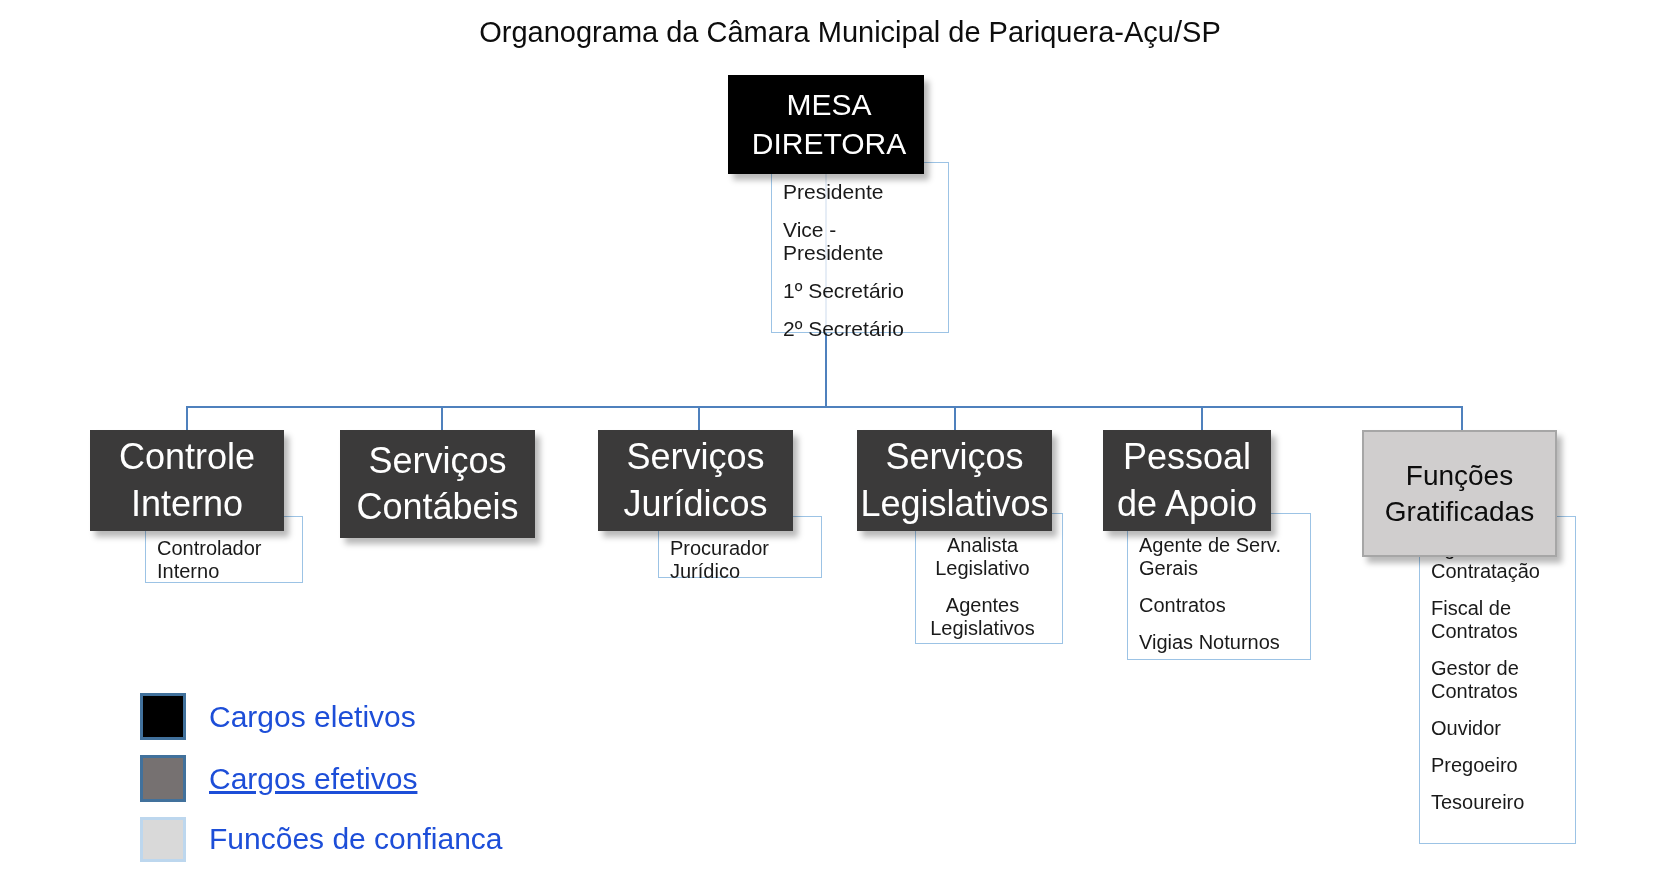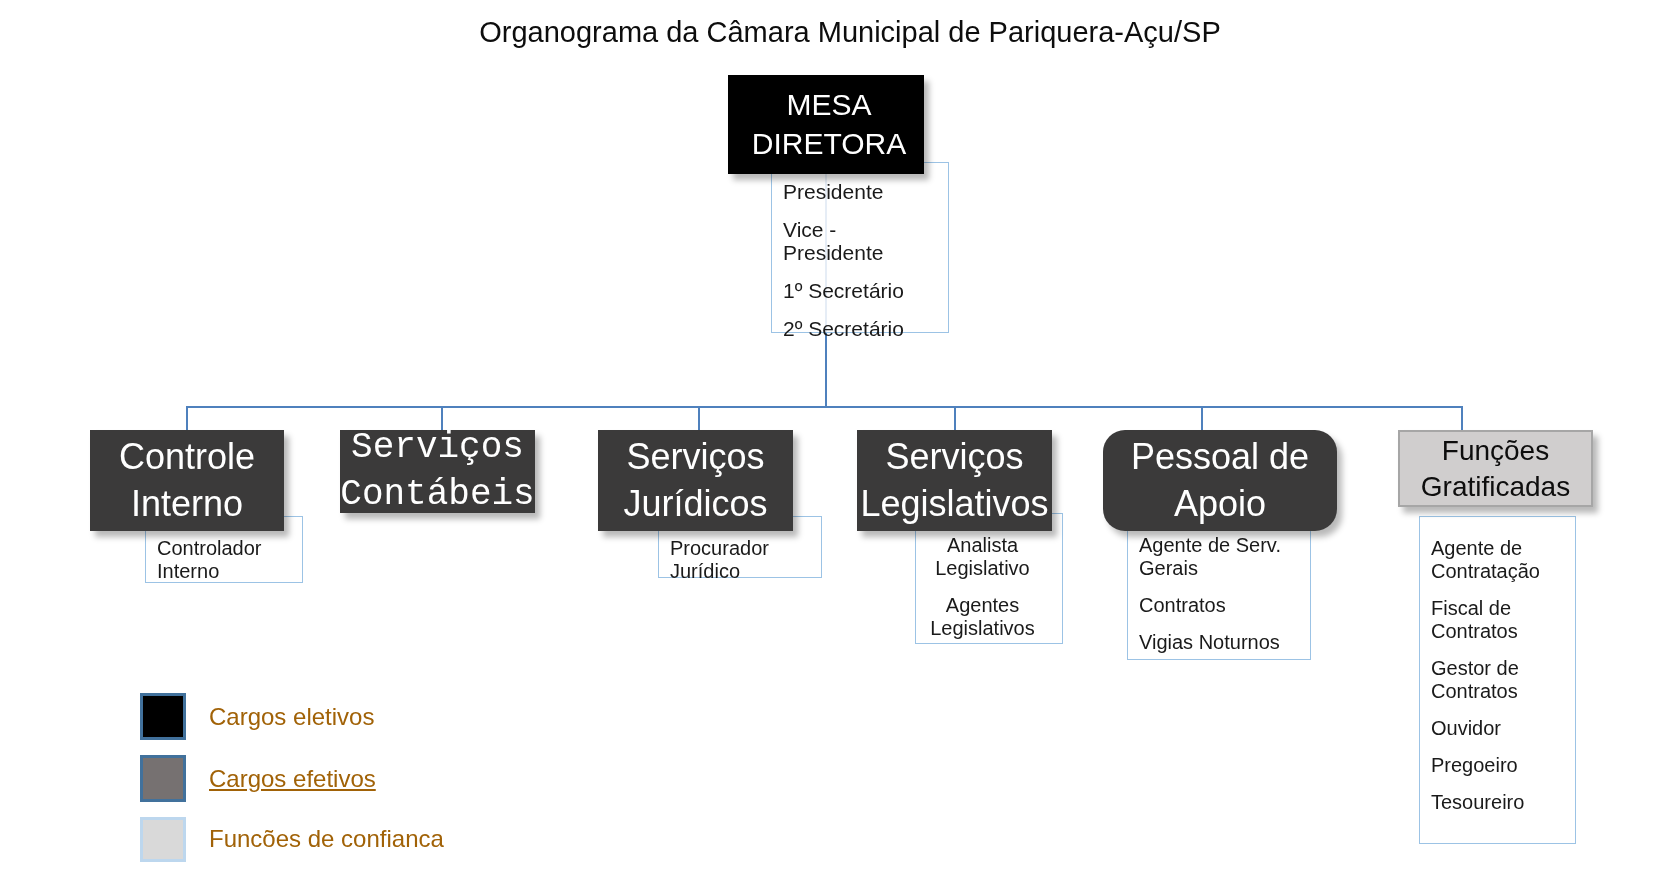--- a/index.html
+++ b/index.html
@@ -66,22 +66,22 @@
   .legend-swatch {
     position:absolute;
     width:46px; height:47px;
     box-sizing:border-box;
     z-index:2;
   }
   .legend-swatch.border-dark  { border:3px solid var(--legend-border-dark,#41719c); }
   .legend-swatch.border-light { border:3px solid var(--legend-border-light,#bdd7ee); }
   .legend-label {
     position:absolute;
-    font-size:24px;
-    color:#a16207;
+    font-size:30px;
+    color:#1d4ed8;
     line-height:47px;
     white-space:nowrap;
   }
 </style>
 </head>
 <body>
 
 <div class="canvas">
 
   <div class="title">Organograma da Câmara Municipal de Pariquera-Açu/SP</div>
@@ -122,25 +122,25 @@
   <div class="sub-box" style="left:1419px; top:516px; width:157px; height:328px;">
     <div class="pos">Agente de Contratação</div>
     <div class="pos">Fiscal de Contratos</div>
     <div class="pos">Gestor de Contratos</div>
     <div class="pos">Ouvidor</div>
     <div class="pos">Pregoeiro</div>
     <div class="pos">Tesoureiro</div>
   </div>
 
   <div class="org-box dark" style="left:90px;   top:430px; width:194px; height:101px;">Controle Interno</div>
-  <div class="org-box dark" style="left:340px;  top:430px; width:195px; height:83px;font-family:Liberation Mono, monospace;">Serviços Contábeis</div>
+  <div class="org-box dark" style="left:340px;  top:430px; width:195px; height:108px;">Serviços Contábeis</div>
   <div class="org-box dark" style="left:598px;  top:430px; width:195px; height:101px;">Serviços Jurídicos</div>
   <div class="org-box dark" style="left:857px;  top:430px; width:195px; height:101px;">Serviços Legislativos</div>
-  <div class="org-box dark" style="left:1103px; top:430px; width:234px; height:101px;border-radius:22px;">Pessoal de Apoio</div>
-  <div class="org-box light" style="left:1362px; top:430px; width:195px; height:77px;margin-left:36px;">Funções Gratificadas</div>
+  <div class="org-box dark" style="left:1103px; top:430px; width:168px; height:101px;">Pessoal de Apoio</div>
+  <div class="org-box light" style="left:1362px; top:430px; width:195px; height:127px;">Funções Gratificadas</div>
 
   <div class="legend-swatch border-dark" style="left: 140px; top: 693px; background: rgb(0, 0, 0);"></div>
   <div class="legend-label" style="left:209px; top:693px;">Cargos eletivos</div>
 
   <div class="legend-swatch border-dark" style="left: 140px; top: 755px; background: rgb(118, 113, 113);"></div>
   <div class="legend-label" style="left:209px; top:755px;text-decoration:underline;">Cargos efetivos</div>
 
   <div class="legend-swatch border-light" style="left: 140px; top: 817px; height: 45px; background: rgb(217, 217, 217);"></div>
   <div class="legend-label" style="left:209px; top:815px;">Funcões de confianca</div>
 

